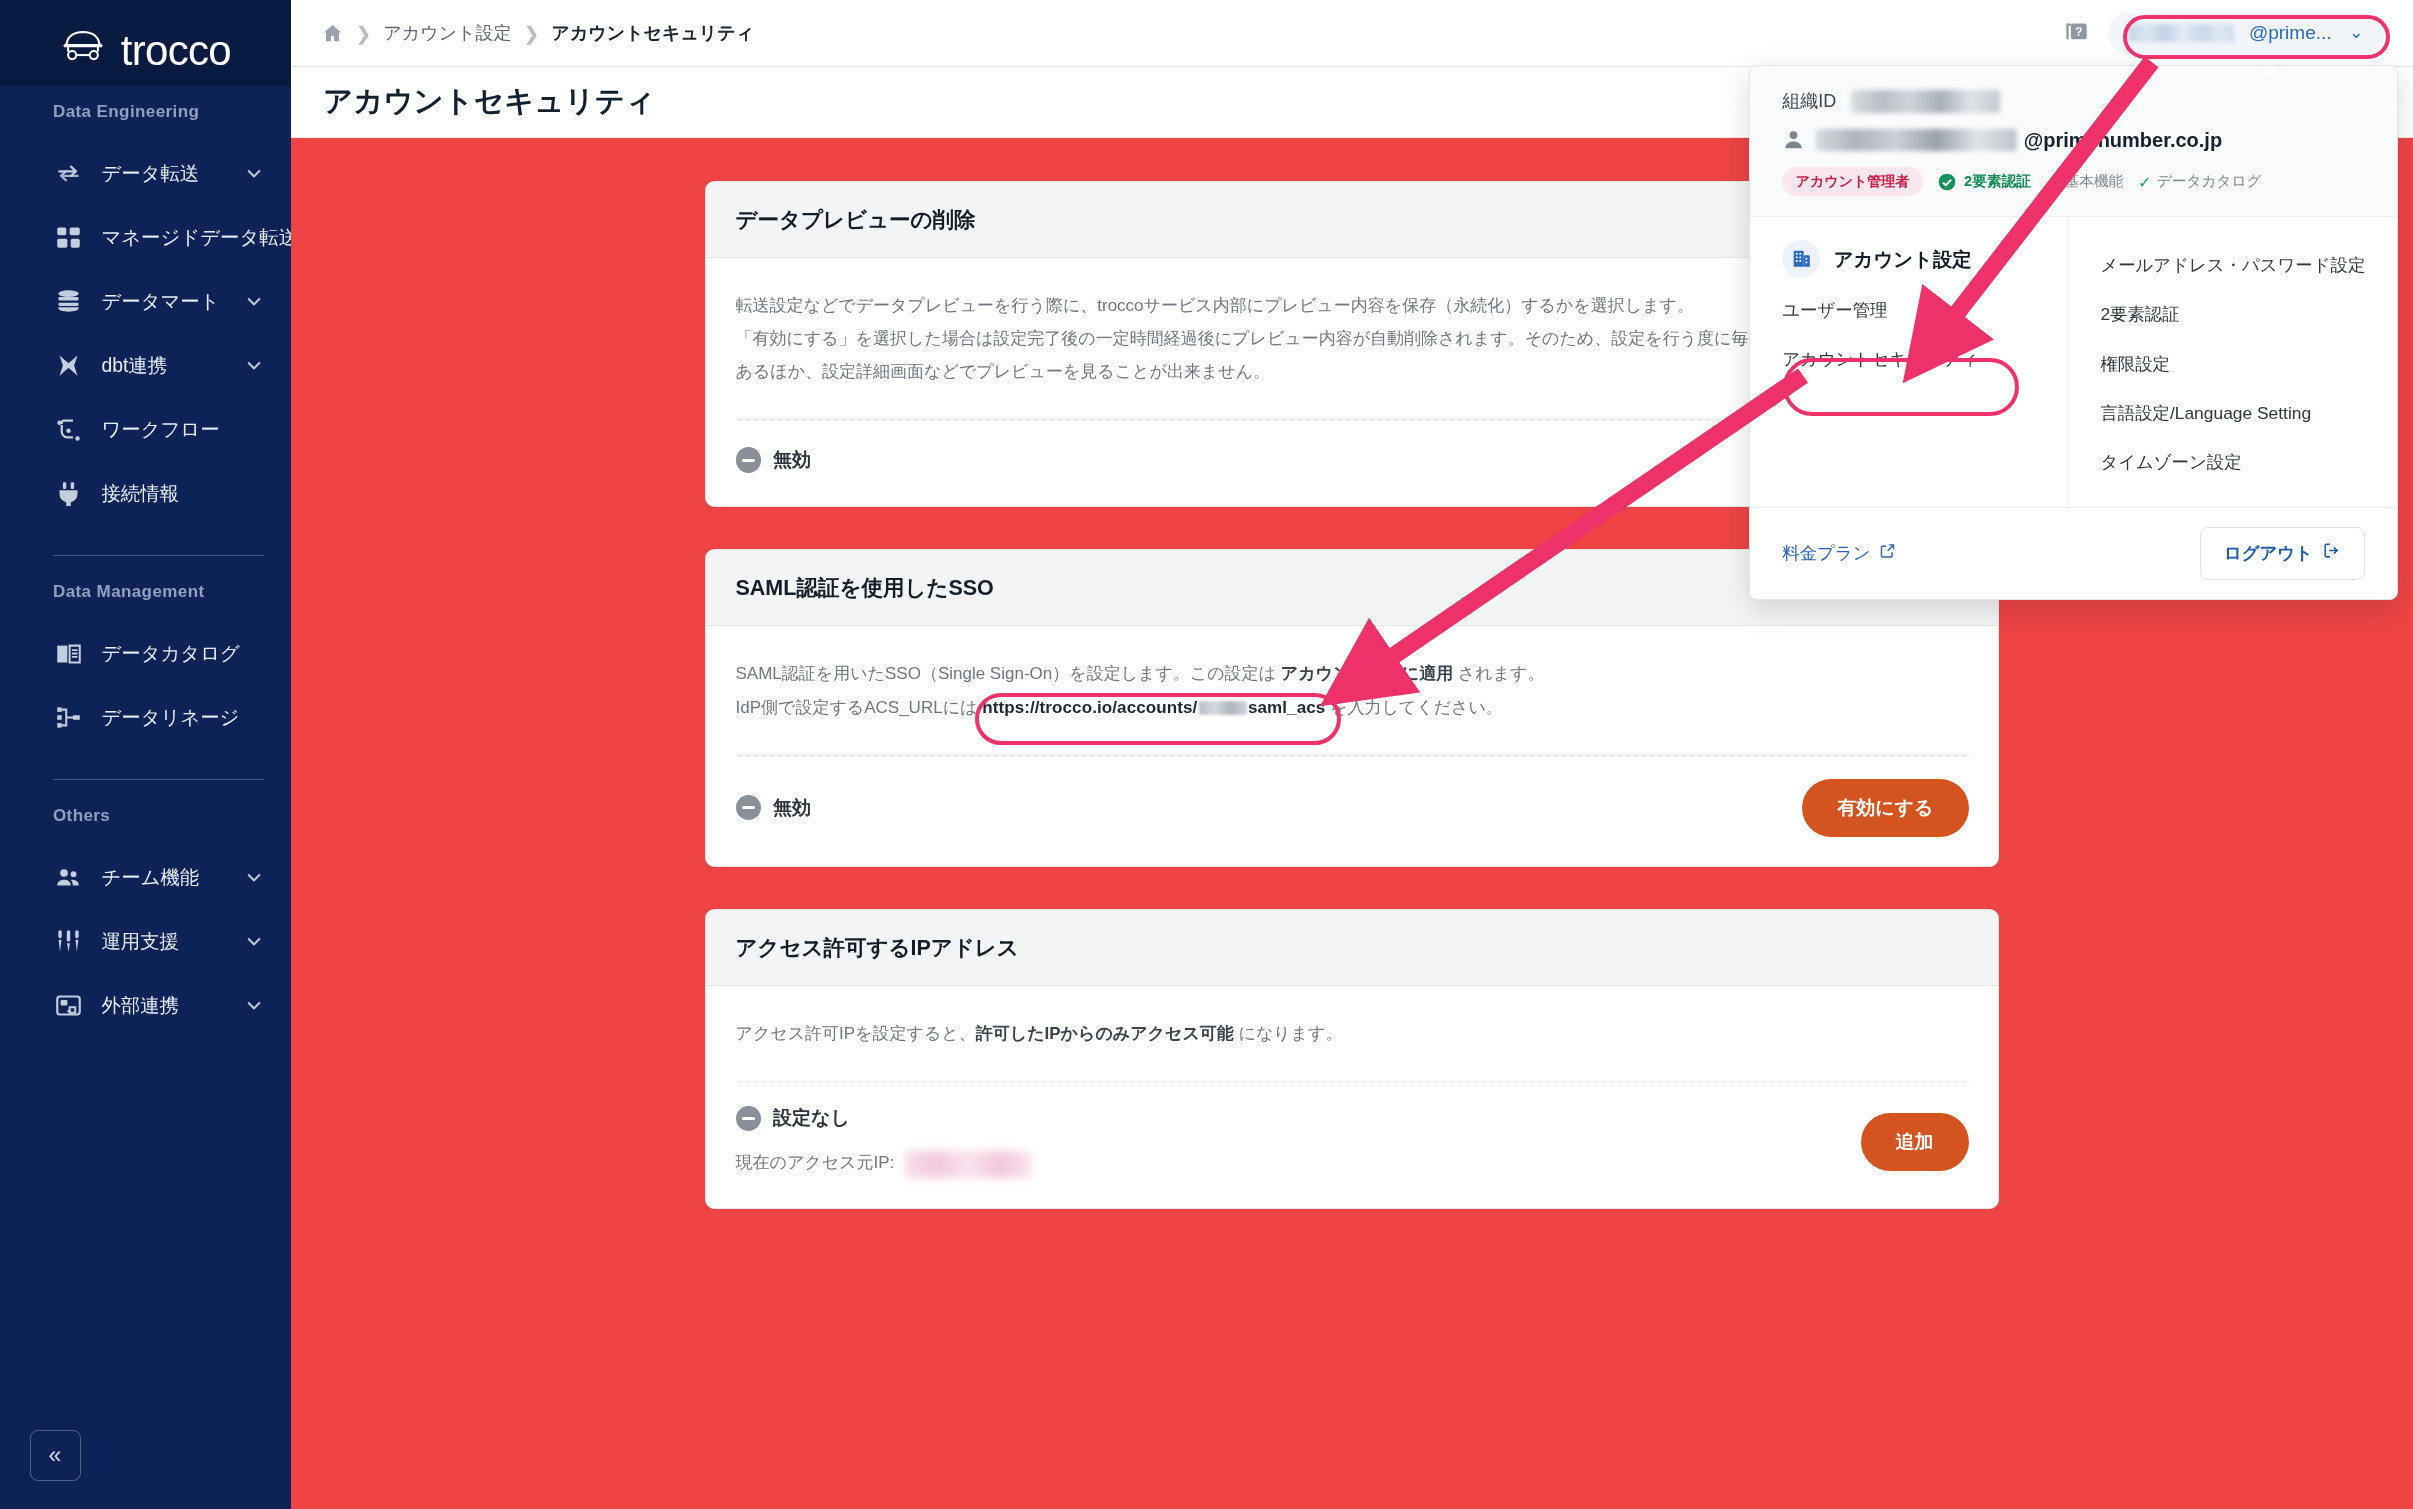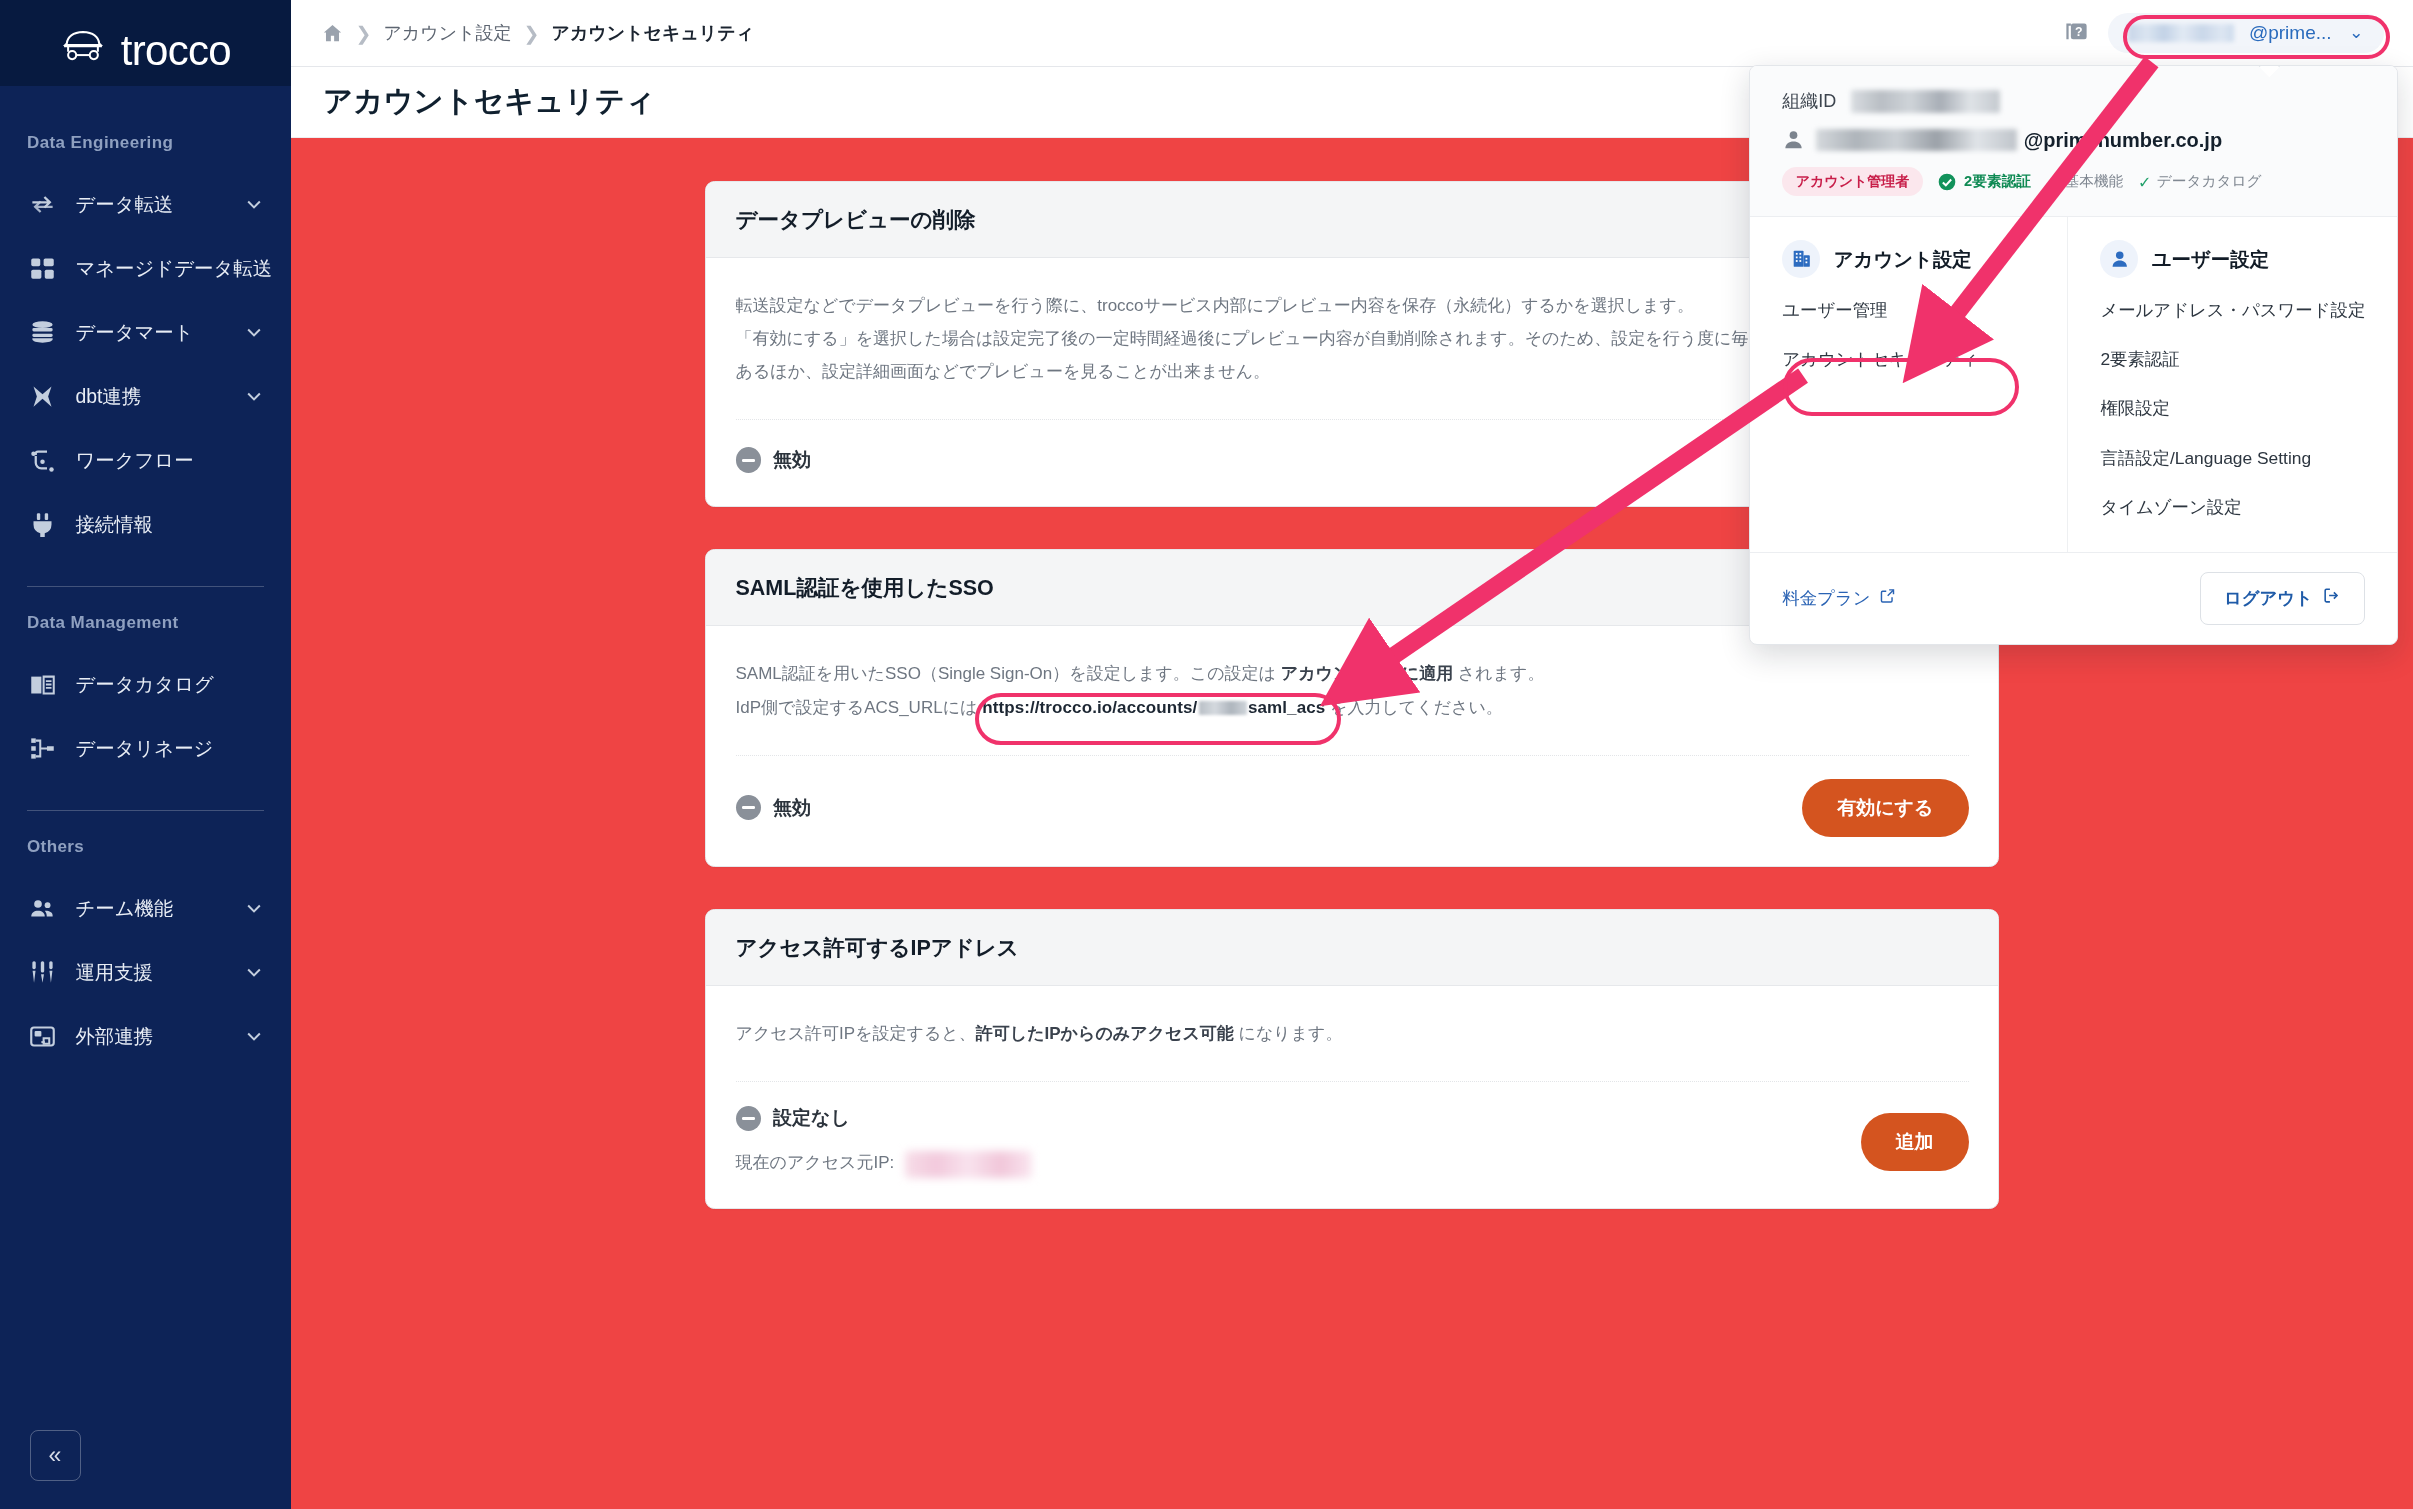--- a/index.html
+++ b/index.html
@@ -23,21 +23,21 @@
     height: 86px; flex: 0 0 86px;
     background: #071a40;
     display: flex; align-items: center; justify-content: center;
     gap: 14.7px;
   }
   .logo-mark { width: 46px; height: 35px; }
   .logo-text {
     font-size: 42px; font-weight: 400; letter-spacing: -0.7px;
     color: #ffffff; line-height: 1; margin-top: 15px;
   }
-  .nav-scroll { flex: 1 1 auto; padding-top: 47px; overflow: hidden; }
+  .nav-scroll { flex: 1 1 auto; padding-top: 16px; overflow: hidden; margin-left: 26px; }
   .nav-section-label {
     color: #8fa0c0; font-size: 17px; font-weight: 700;
     letter-spacing: 0.4px; padding: 0 0 0 27px; margin-bottom: 19px;
   }
   .nav-item {
     display: flex; align-items: center;
     height: 64px; padding: 0 27px 0 27px;
     cursor: pointer; position: relative;
   }
   .nav-icon {
@@ -596,29 +596,20 @@
                   <rect x="16.2" y="15" width="2" height="2" fill="#fff"></rect>
                 </svg>
             </span>
             <span class="dd-col-title">アカウント設定</span>
           </div>
           <a class="dd-link">ユーザー管理</a>
           <a class="dd-link boxed">アカウントセキュリティ</a>
         </div>
 
         <div class="dd-col">
-          <div class="dd-col-head">
-            <span class="dd-col-ico">
-              <svg viewBox="0 0 24 24">
-                  <circle cx="12" cy="8" r="4.2"></circle>
-                  <path d="M4 21c0-4.3 3.6-7 8-7s8 2.7 8 7z"></path>
-                </svg>
-            </span>
-            <span class="dd-col-title">ユーザー設定</span>
-          </div>
           <a class="dd-link">メールアドレス・パスワード設定</a>
           <a class="dd-link">2要素認証</a>
           <a class="dd-link">権限設定</a>
           <a class="dd-link">言語設定/Language Setting</a>
           <a class="dd-link">タイムゾーン設定</a>
         </div>
       </div>
 
       <div class="dd-foot">
         <div class="plan-link">

